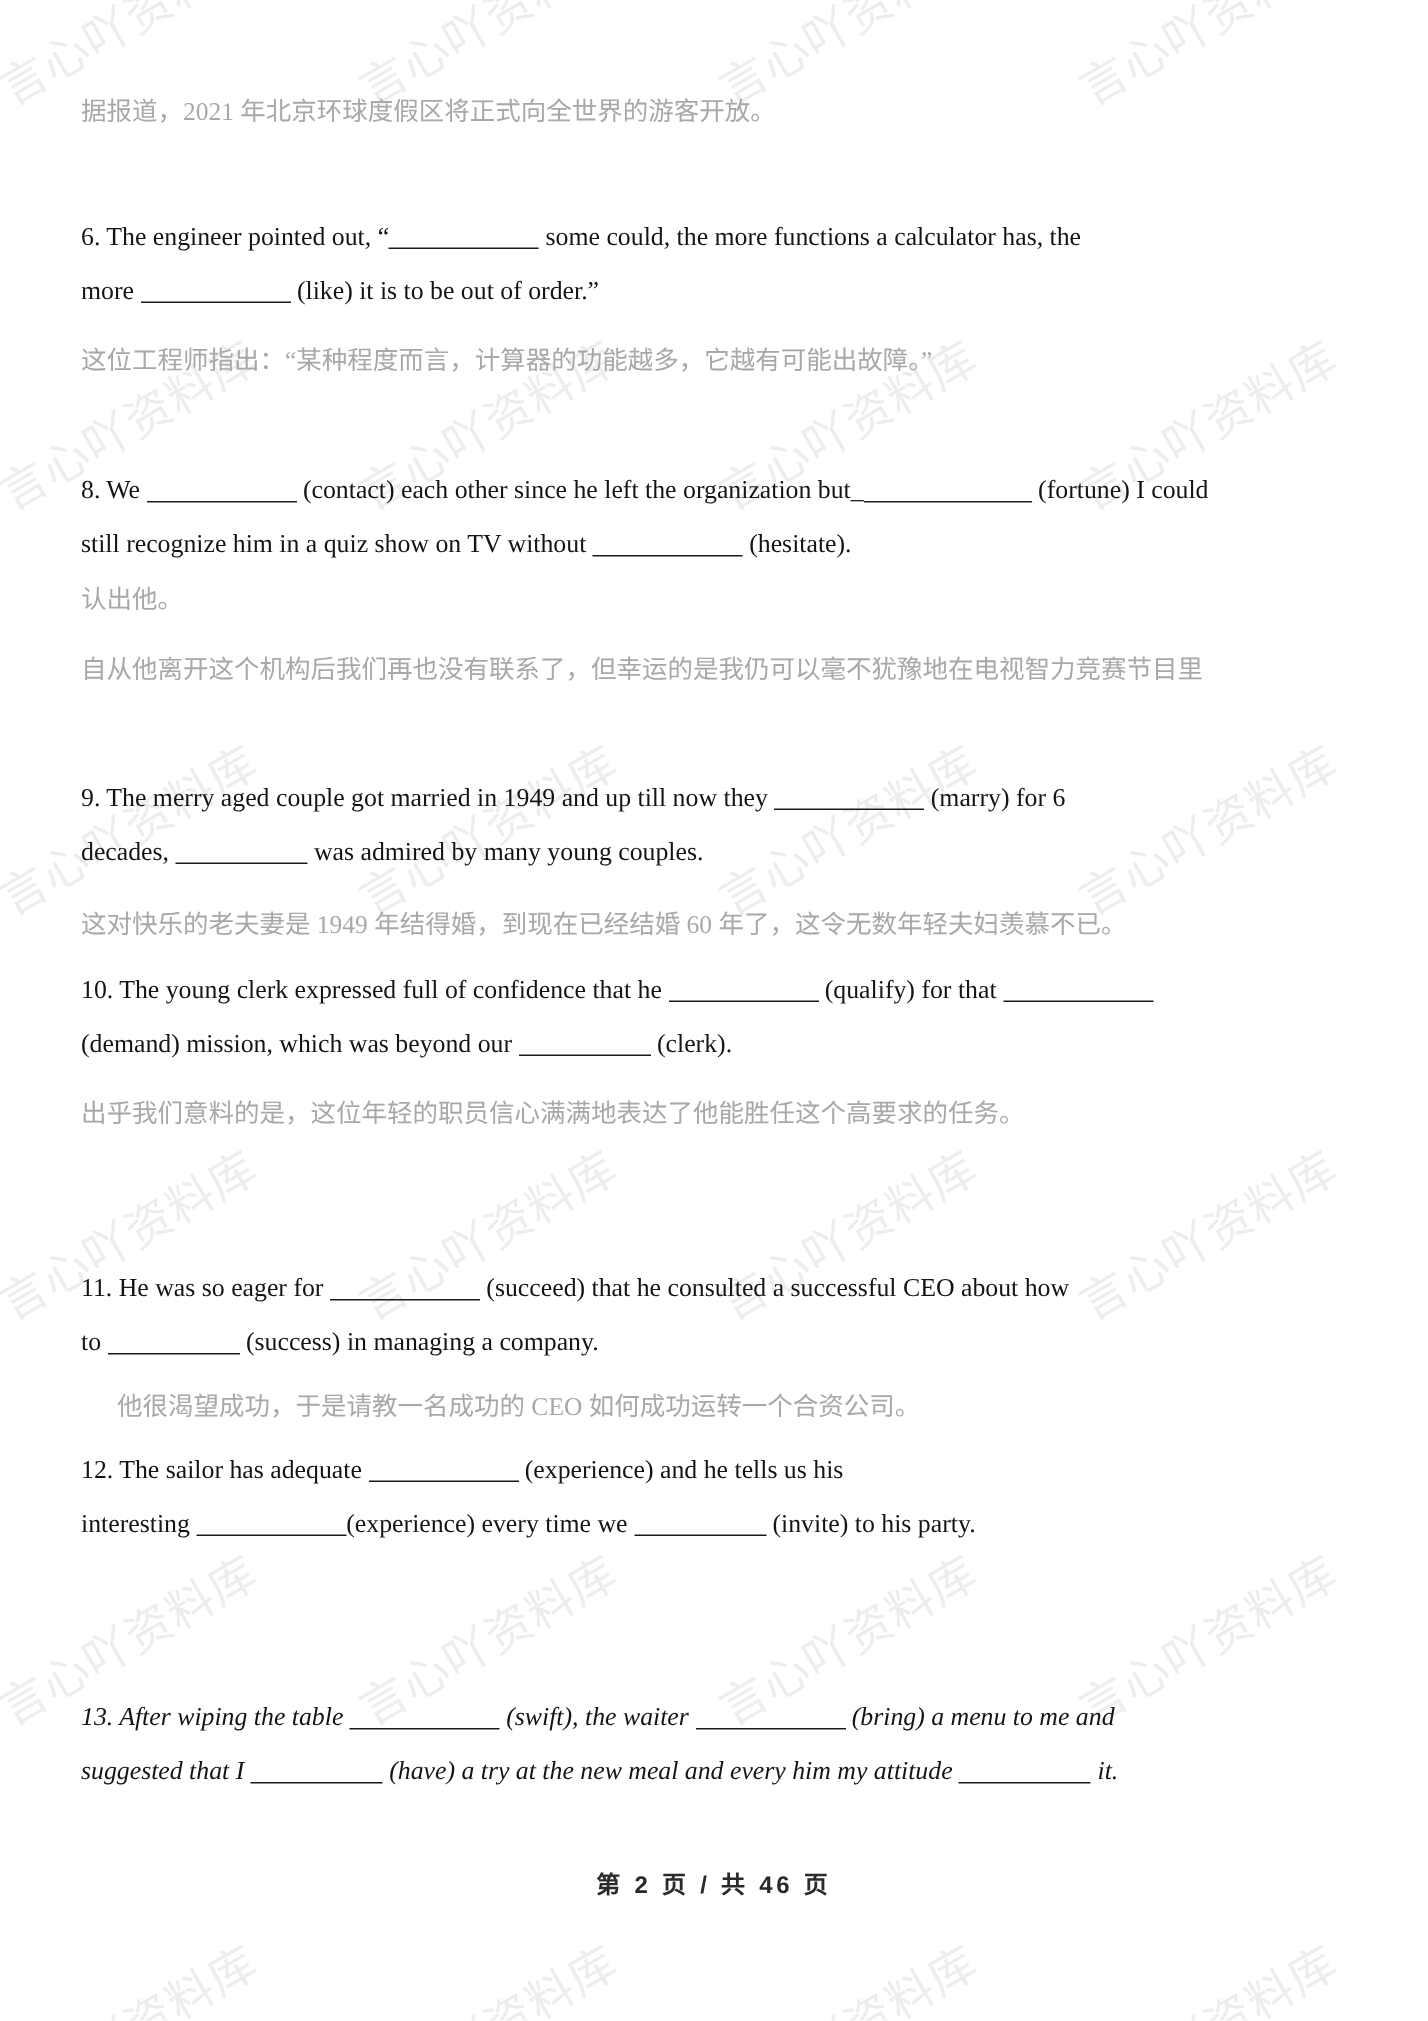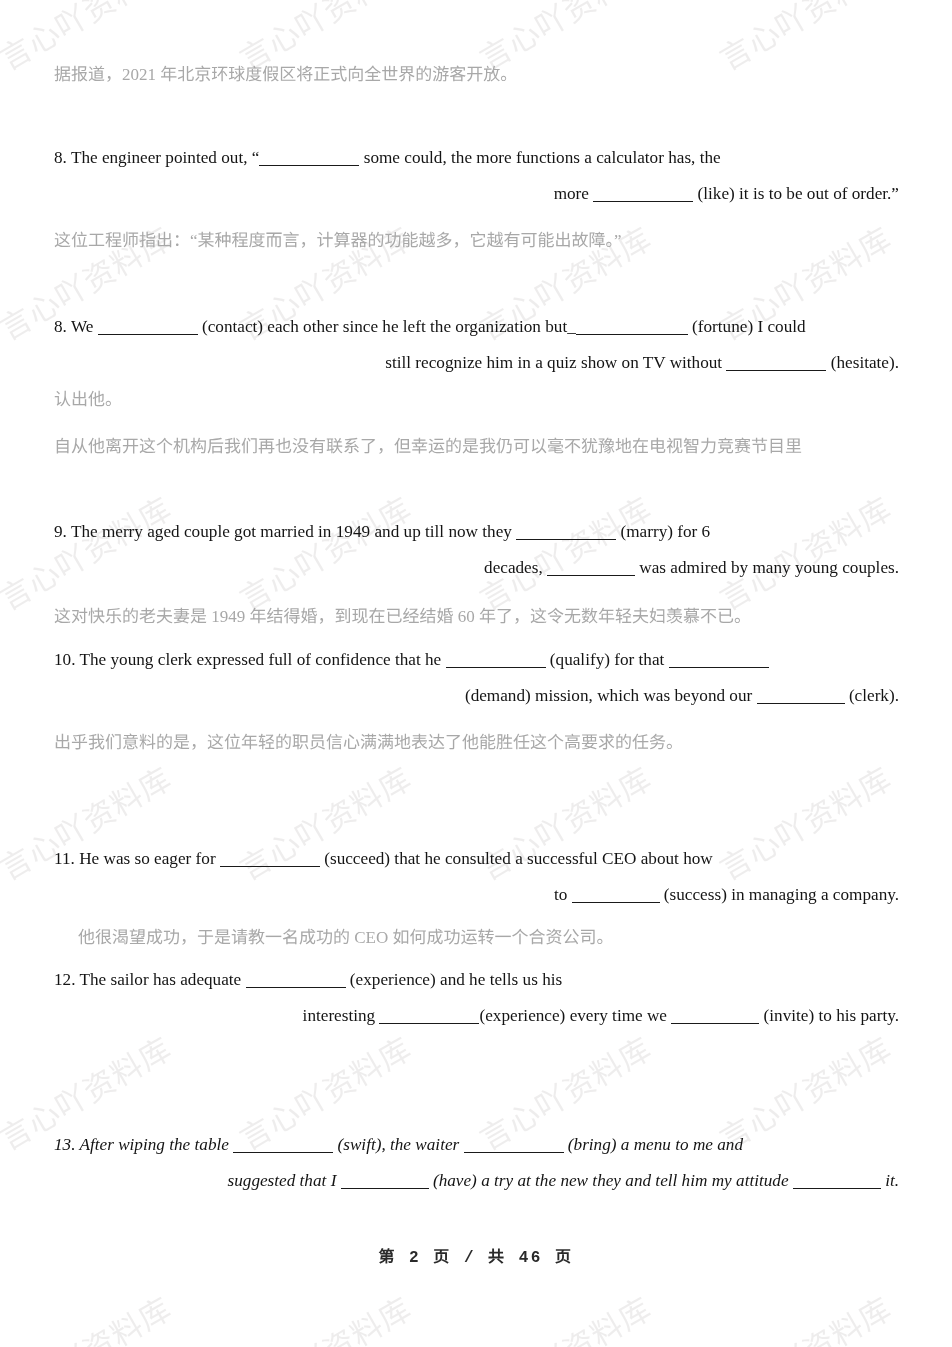--- a/index.html
+++ b/index.html
@@ -59,21 +59,21 @@
     font-size: 17.2px;
     line-height: 36px;
     text-align: justify;
     text-justify: inter-word;
     color: #141414;
   }
   p.en {
     text-align: justify;
   }
   p.en.last-line, p.en.nojust {
-    text-align: right;
+    text-align: left;
   }
 
   
   p.zh {
     color: #a8a8a8;
     font-size: 17px;
     line-height: 37px;
     font-family: "Liberation Serif", "DejaVu Serif", serif;
     text-align: justify;
   }
@@ -93,21 +93,21 @@
   
   .footer {
     position: absolute;
     left: 0;
     top: 1243px;
     width: 952px;
     text-align: center;
     z-index: 3;
   }
   .footer span {
-    font-family: Liberation Mono, monospace;
+    font-family: Liberation Sans, sans-serif;
     font-size: 16px;
     color: #2a2a2a;
     letter-spacing: 2.5px;
     font-weight: 600;
     margin-top: 16px;
   }
 </style>
 </head>
 <body>
 
@@ -139,21 +139,21 @@
 </div>
 
 <div class="page">
   <div class="content">
 
     <div class="blk" style="top:56px;">
       <p class="zh nojust">据报道，2021 年北京环球度假区将正式向全世界的游客开放。</p>
     </div>
 
     <div class="blk" style="top:140px;">
-      <p class="en"><span>8.  The  engineer  pointed  out,  “</span><span class="blank b-lg"></span><span>  some  could,  the  more  functions  a  calculator  has,  the</span></p>
+      <p class="en"><span>6.  The  engineer  pointed  out,  “</span><span class="blank b-lg"></span><span>  some  could,  the  more  functions  a  calculator  has,  the</span></p>
       <p class="en nojust"><span>more </span><span class="blank b-lg"></span><span> (like) it is to be out of order.”</span></p>
       <p class="zh nojust" style="margin-top:10px;">这位工程师指出：“某种程度而言，计算器的功能越多，它越有可能出故障。”</p>
     </div>
 
     <div class="blk" style="top:309px;">
       <p class="en"><span>8.  We </span><span class="blank b-lg"></span><span>  (contact)  each  other  since  he  left  the  organization  but_</span><span class="blank b-xl"></span><span>  (fortune)  I  could</span></p>
       <p class="en nojust"><span>still recognize him in a quiz show on TV without </span><span class="blank b-lg"></span><span> (hesitate).</span></p>
       <p class="zh nojust">认出他。</p>
       <p class="zh" style="margin-top:10px;">自从他离开这个机构后我们再也没有联系了，但幸运的是我仍可以毫不犹豫地在电视智力竞赛节目里</p>
     </div>
@@ -176,21 +176,21 @@
       <p class="zh nojust" style="margin-top:6px;margin-left:24px;">他很渴望成功，于是请教一名成功的 CEO 如何成功运转一个合资公司。</p>
     </div>
 
     <div class="blk" style="top:962px;">
       <p class="en"><span>12.    The    sailor    has    adequate </span><span class="blank b-lg"></span><span>    (experience)    and    he    tells    us    his</span></p>
       <p class="en nojust"><span>interesting </span><span class="blank b-lg"></span><span>(experience) every time we </span><span class="blank b-md"></span><span> (invite) to his party.</span></p>
     </div>
 
     <div class="blk" style="top:1127px;font-style:italic;">
       <p class="en"><span>13.  After  wiping  the  table </span><span class="blank b-lg"></span><span>  (swift),  the  waiter </span><span class="blank b-lg"></span><span>  (bring)  a  menu  to  me  and</span></p>
-      <p class="en nojust"><span>suggested that I </span><span class="blank b-md"></span><span> (have) a try at the new they and tell him my attitude </span><span class="blank b-md"></span><span> it.</span></p>
+      <p class="en nojust"><span>suggested that I </span><span class="blank b-md"></span><span> (have) a try at the new meal and every him my attitude </span><span class="blank b-md"></span><span> it.</span></p>
     </div>
 
   </div>
 
   <div class="footer">
     <span>第 2 页 / 共 46 页</span>
   </div>
 </div>
 
 </body></html>

